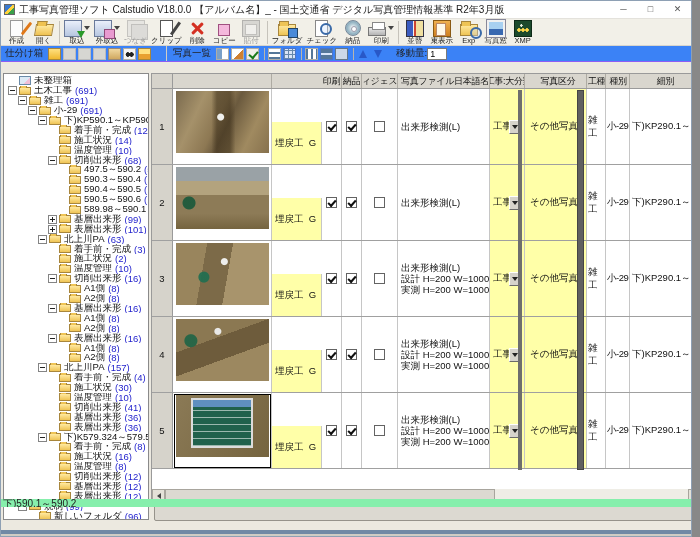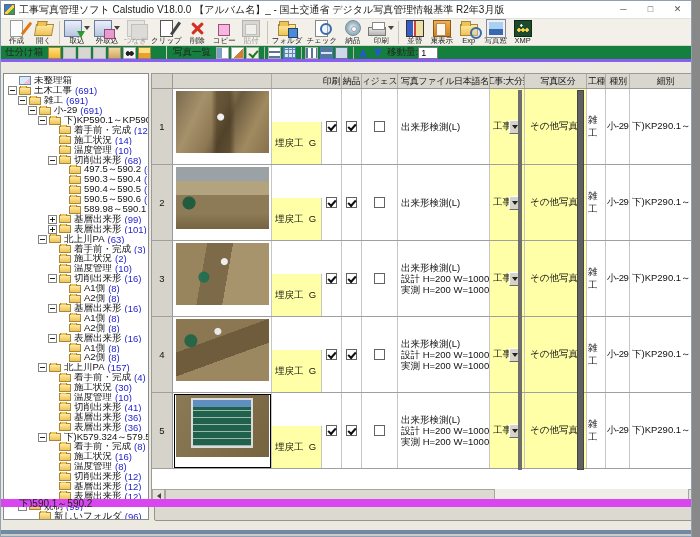--- a/index.html
+++ b/index.html
@@ -59,21 +59,21 @@
   .i-bundle { background:linear-gradient(180deg,#f0b050,#d08020); border:1px solid #8a5a14; }
   .i-bundle::before { content:""; position:absolute; left:2px; top:2px; width:8px; height:11px; background:#fff8e8; border:1px solid #bb8866; }
   .i-photo-window { background:linear-gradient(180deg,#a8d0f0 0 55%,#3868b0 55%); border:2px solid #f0f0f0; outline:1px solid #889; }
   .i-xmp { background:#1c4a2c; border:1px solid #0e2a18;
     background-image: radial-gradient(circle at 25% 60%, #ffd84a 0 1.5px, transparent 2px),
                       radial-gradient(circle at 50% 60%, #ffd84a 0 1.5px, transparent 2px),
                       radial-gradient(circle at 75% 60%, #ffd84a 0 1.5px, transparent 2px),
                       radial-gradient(circle at 40% 30%, #e8f0e0 0 1px, transparent 1.5px); }
 
   
-  .subtoolbar { height:16px; background:#15803d; border-bottom:3px solid #8b5cf6; display:flex; align-items:flex-start; font-size:9.5px; color:#222; }
+  .subtoolbar { height:16px; background:#3b82f6; border-bottom:1px solid #8b5cf6; display:flex; align-items:flex-start; font-size:9.5px; color:#222; }
   .sub-left { width:166px; display:flex; align-items:center; padding-left:4px; flex:none; border-right:1px solid #d0cdc5; height:100%; }
   .sub-right { display:flex; align-items:center; flex:1; padding-left:6px; height:100%; }
   .sublabel { margin-right:5px; white-space:nowrap; }
   .sti { width:13px; height:12px; border:1px solid #b0ada5; background:#f0efe8; margin-right:2px; position:relative; flex:none; }
   .sti.dis { background:#d6d6d2; border-color:#bbb; }
   .sti.sel { border-color:#4a74c8; background-color:#d8e4f8; }
   .ssep { width:1px; height:12px; background:#b8b5ad; margin:0 3px; flex:none; }
   .new-box-icon { background:linear-gradient(180deg,#ffe080,#f0b830); border-color:#a8863c; }
   .open-box-icon { background:linear-gradient(180deg,#f0d8a0,#d0a860); border-color:#998877; }
   .find-icon { background:radial-gradient(circle at 35% 55%,#222 0 2px,transparent 2.5px),radial-gradient(circle at 68% 55%,#222 0 2px,transparent 2.5px),#f4f4f4; }
@@ -82,21 +82,21 @@
   .edit-photo-icon { background:linear-gradient(135deg,#fff 0 55%,#d08030 55%); }
   .check-photo-icon::after { content:""; position:absolute; left:2px; top:2px; width:7px; height:4px; border-left:2px solid #1a7a1a; border-bottom:2px solid #1a7a1a; transform:rotate(-50deg); }
   .sort-az-icon { background:repeating-linear-gradient(0deg,#557799 0 2px,#fff 2px 5px); }
   .grid-view-icon { background-image:repeating-linear-gradient(0deg,#6688aa 0 1px,transparent 1px 4px),repeating-linear-gradient(90deg,#6688aa 0 1px,transparent 1px 4px); }
   .list-view-icon { background:repeating-linear-gradient(90deg,#557799 0 2px,#fff 2px 5px); }
   .tile-view-icon { background-image:repeating-linear-gradient(0deg,#557799 0 4px,transparent 4px 6px); }
   .monitor-view-icon { background:#cdd8e8; border-color:#667788; }
   .move-up-icon,.move-down-icon { border:none; background:none; }
   .move-up-icon::after { content:""; position:absolute; left:2px; top:2px; border-left:4px solid transparent; border-right:4px solid transparent; border-bottom:8px solid #2858c8; }
   .move-down-icon::after { content:""; position:absolute; left:2px; top:2px; border-left:4px solid transparent; border-right:4px solid transparent; border-top:8px solid #2858c8; }
-  .movewrap { display:flex; align-items:center; margin-left:0; }
+  .movewrap { display:flex; align-items:center; margin-left:9px; }
   .movein { width:20px; height:12px; font-size:9px; border:1px solid #7a7a7a; padding:0 2px; background:#fff; font-family:inherit; }
 
   
   .treepanel { position:absolute; left:2px; top:72px; width:146px; height:447px; background:#fff; border:1px solid #8a8a8a; overflow:hidden; padding:2px 0 0 2px; }
   .titem { height:9.9px; display:flex; align-items:center; white-space:nowrap; overflow:hidden; font-size:9.5px; color:#111; }
   .tind { flex:none; }
   .expander { position:relative; width:9px; height:9px; border:1px solid #848484; background:#fff; flex:none; margin-right:1px; }
   .expander::before { content:""; position:absolute; left:1px; right:1px; top:3px; height:1px; background:#222; }
   .expander.closed::after { content:""; position:absolute; top:1px; bottom:1px; left:3px; width:1px; background:#222; }
   .exp-none { width:10px; flex:none; }
@@ -159,21 +159,21 @@
   
   .hscroll { position:absolute; left:0; bottom:1px; width:549px; height:13px; background:#efede6; display:flex; }
   .sbtn { width:13px; height:13px; background:#e4e1d8; border:1px solid #a8a59d; position:relative; flex:none; }
   .sbtn.left::after { content:""; position:absolute; left:4px; top:3px; border-top:3px solid transparent; border-bottom:3px solid transparent; border-right:4px solid #444; }
   .sbtn.right::after { content:""; position:absolute; left:5px; top:3px; border-top:3px solid transparent; border-bottom:3px solid transparent; border-left:4px solid #444; }
   .strack { flex:1; position:relative; }
   .sthumb { position:absolute; left:0; top:0; width:330px; height:13px; background:#dcd9d1; border:1px solid #a8a59d; }
 
   
   .bottombox { position:absolute; left:153px; top:504px; width:544px; height:16px; background:#dcd9d1; border:1px solid #96938b; border-radius:2px; }
-  .statusbar { position:absolute; left:0; top:498px; width:700px; height:8px; background:#d946ef; font-size:10px; color:#222; padding-left:18px; overflow:hidden; line-height:10px; }
+  .statusbar { position:absolute; left:0; top:498px; width:700px; height:8px; background:#86efac; font-size:10px; color:#222; padding-left:2px; overflow:hidden; line-height:10px; }
   .strip-blue { position:absolute; left:0; top:529px; width:700px; height:4px; background:#7189a5; }
   .strip-gray { position:absolute; left:0; top:533px; width:700px; height:4px; background:#cfccc4; }
 </style>
 </head>
 <body>
 
 <div class="window">
 
   <div class="titlebar">
     <span class="appicon"></span>

